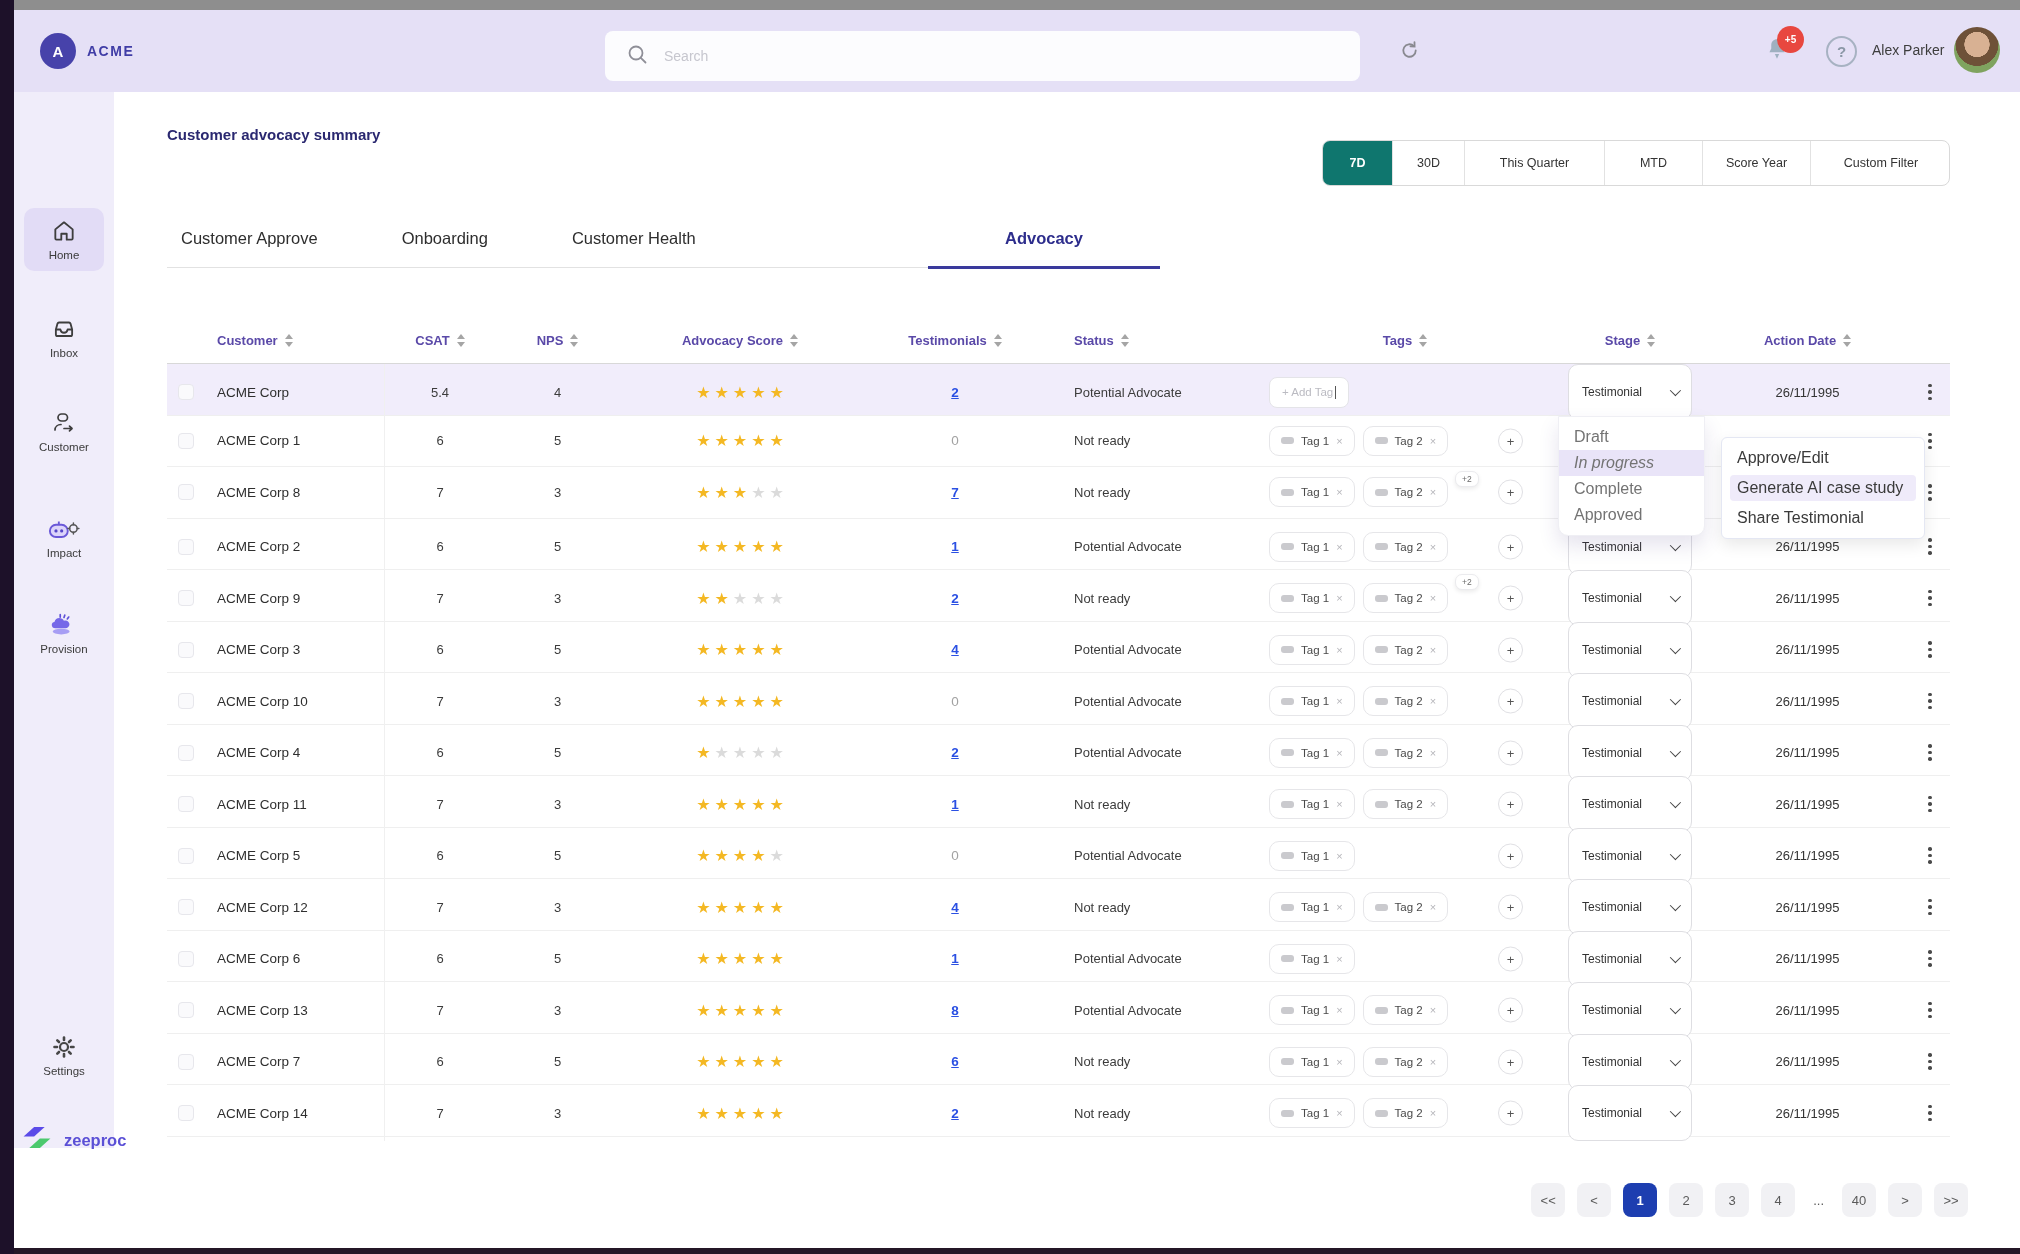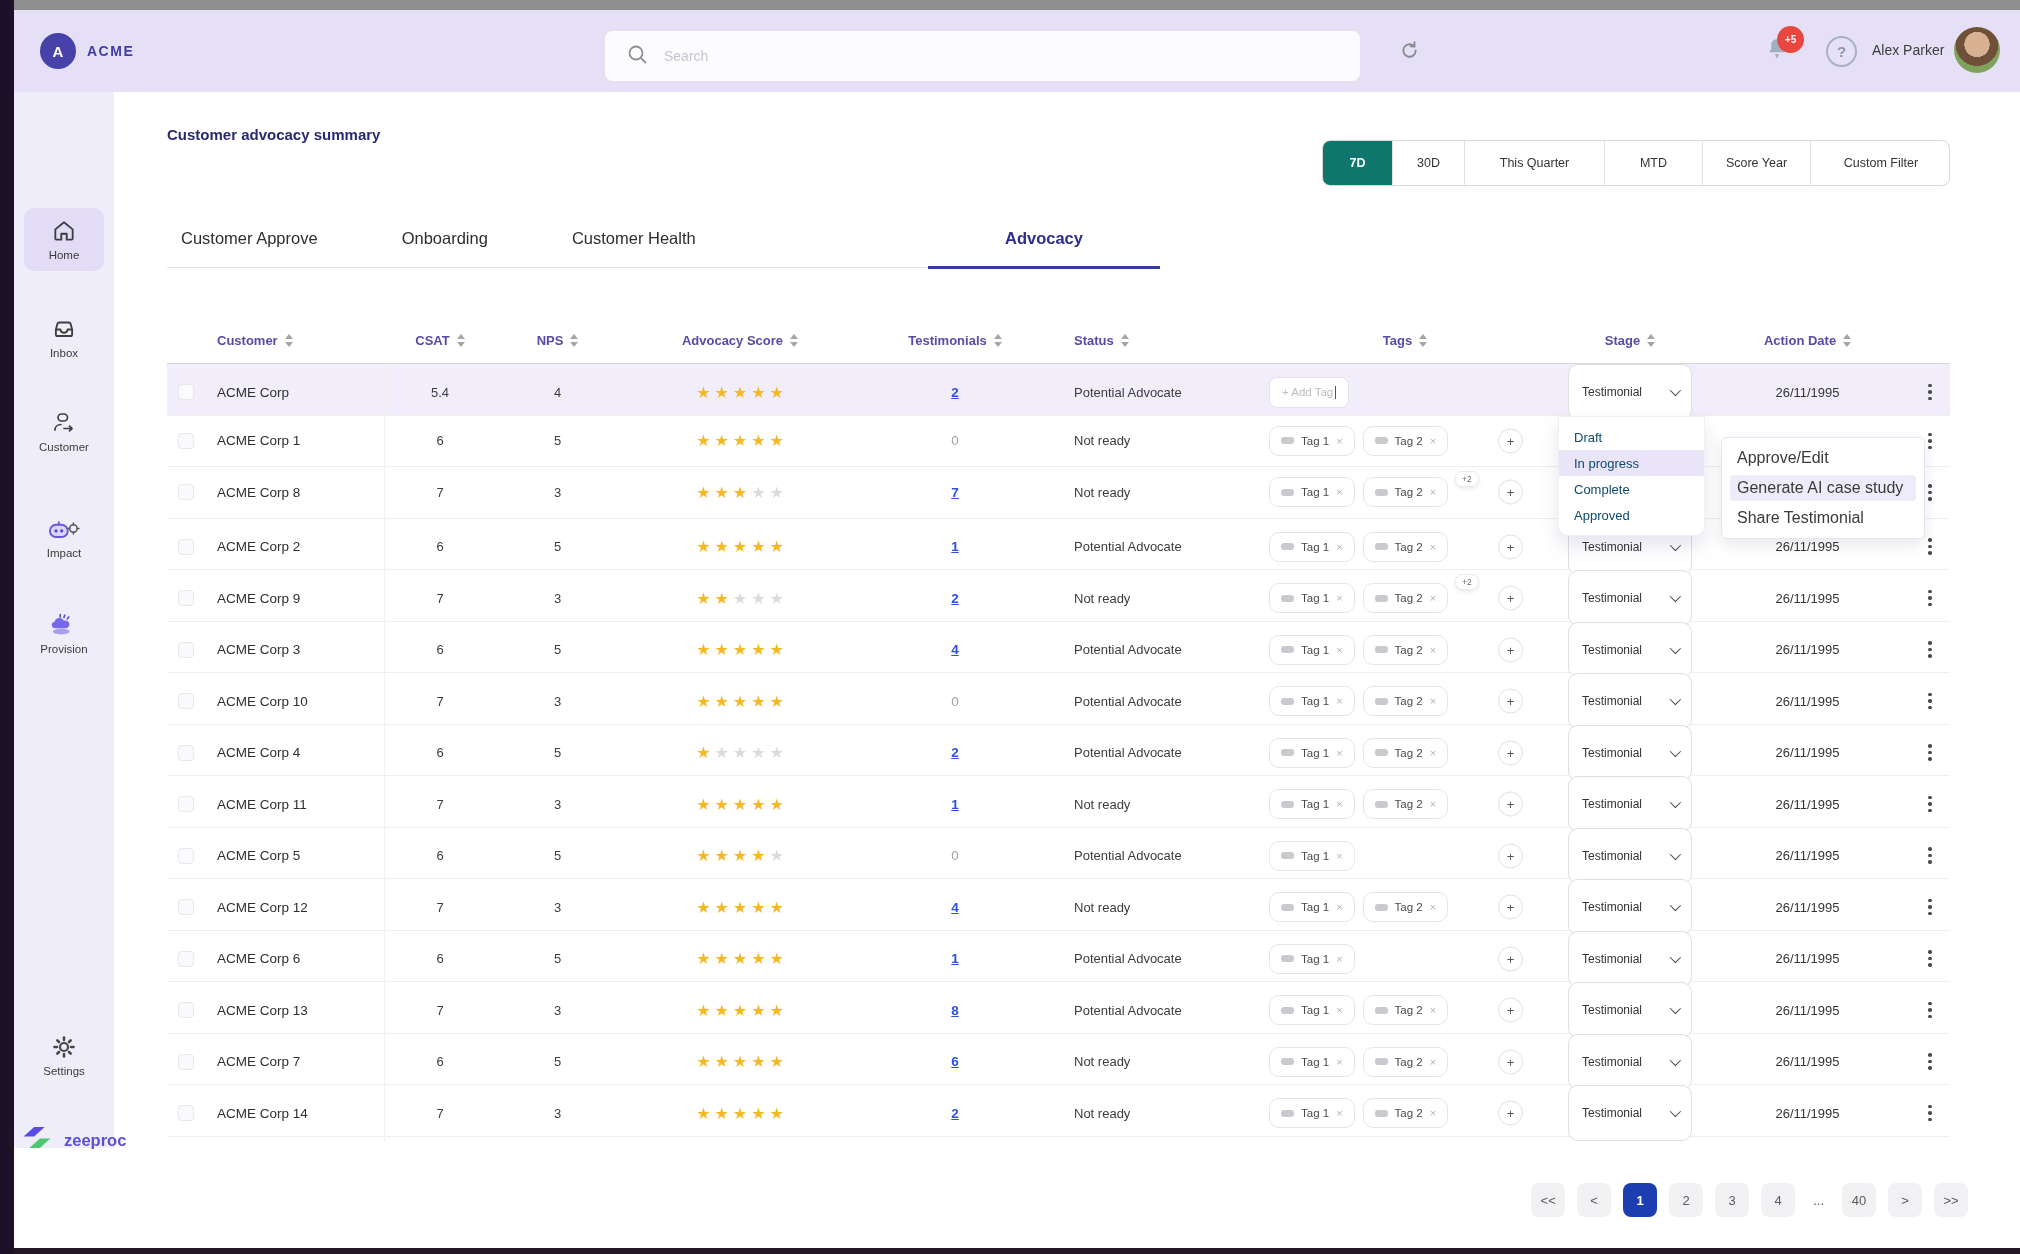--- a/index.html
+++ b/index.html
@@ -97,22 +97,22 @@
   .chev{width:8px;height:8px;border-right:1.8px solid #444;border-bottom:1.8px solid #444;
     transform:rotate(45deg) translateY(-2px);display:inline-block;}
   .c-date{justify-content:center;color:#343434;}
   .c-kebab{justify-content:center;}
   .kebab{display:flex;flex-direction:column;gap:3px;align-items:center;cursor:pointer;padding:4px;}
   .kebab i{width:3.5px;height:3.5px;border-radius:50%;background:#4A4A4A;display:block;}
 
   
   .stage-dropdown{position:absolute;left:1558px;top:416px;width:147px;background:#fff;border:1px solid #EFEFF4;
     border-radius:0 0 10px 10px;box-shadow:0 10px 20px rgba(60,50,120,.13);z-index:30;padding:7px 0;}
-  .opt{height:26px;display:flex;align-items:center;padding:0 15px;font-size:13px;color:#0c4a6e;cursor:pointer;}
-  .opt.sel{background:#E9E4F8;}
+  .opt{height:26px;display:flex;align-items:center;padding:0 15px;font-size:16px;color:#737373;cursor:pointer;}
+  .opt.sel{background:#E9E4F8;font-style:italic;}
   .context-menu{position:absolute;left:1721px;top:437px;width:204px;background:#fff;border:1px solid #E4E7F3;
     border-radius:6px;box-shadow:0 6px 16px rgba(0,0,0,.09);z-index:31;padding:7px 8px;display:flex;
     flex-direction:column;gap:4px;}
   .mi{font-size:16px;color:#3A3A3A;padding:4px 7px;border-radius:4px;cursor:pointer;}
   .mi.sel{background:#EFEBFA;}
 
   
   .pagination{position:absolute;top:1183px;right:52px;display:flex;gap:12px;align-items:center;z-index:3;}
   .pg{min-width:34px;height:34px;border-radius:8px;background:#F1F1F4;color:#5A5A5A;display:flex;align-items:center;
     justify-content:center;font-size:13px;padding:0 6px;cursor:pointer;}

